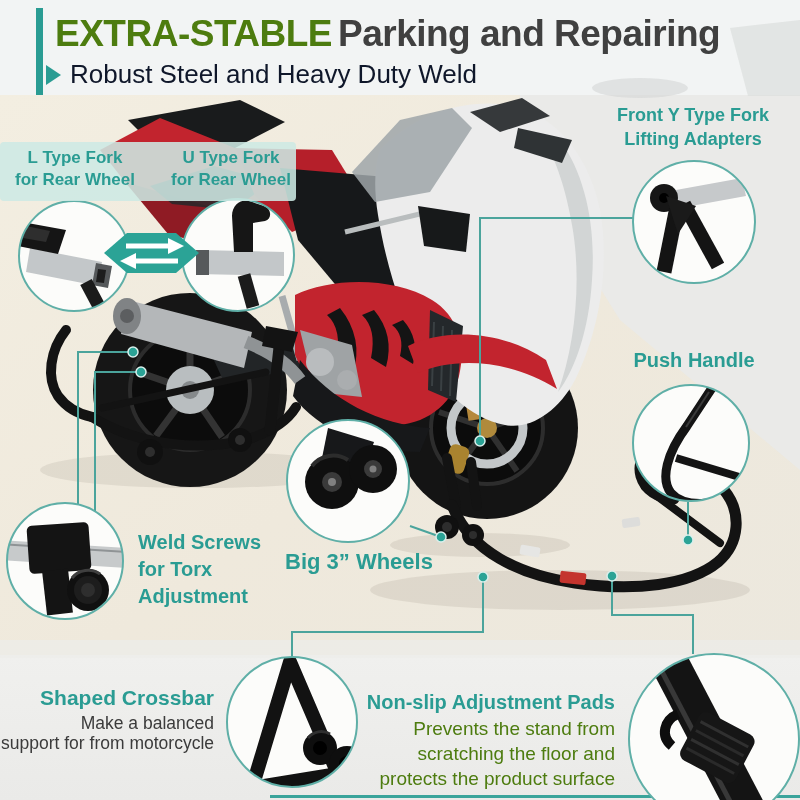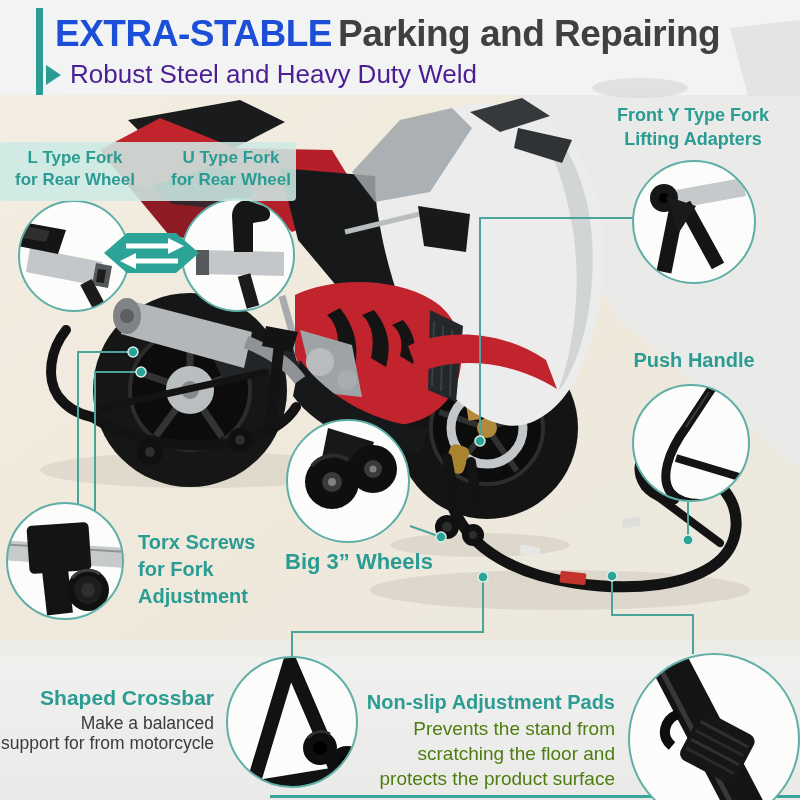--- a/index.html
+++ b/index.html
@@ -2,27 +2,27 @@
 <html><head>
 <meta charset="utf-8">
 <style>
   html,body{margin:0;padding:0;}
   .canvas{position:relative;width:800px;height:800px;overflow:hidden;
     font-family:"Liberation Sans",sans-serif;background:#f1f2f1;}
   .art{position:absolute;left:0;top:0;}
 
   .abs{position:absolute;}
   .teal{color:#404040;}
-  .dark{color:#1d4ed8;}
+  .dark{color:#4d7c0f;}
 
   
   .hdr-bar{left:36px;top:8px;width:7px;height:87px;background:#2A9C93;}
   .hdr-title{left:55px;top:13px;font-size:37px;font-weight:bold;letter-spacing:-0.5px;white-space:nowrap;}
   .hdr-title .t-teal{margin-left:6px;}
-  .hdr-sub{left:46px;top:59px;font-size:26px;color:#4c1d95;white-space:nowrap;display:flex;align-items:center;}
+  .hdr-sub{left:46px;top:59px;font-size:26px;color:#0f172a;white-space:nowrap;display:flex;align-items:center;}
   .tri{width:0;height:0;border-left:15px solid #2A9C93;border-top:10px solid transparent;
        border-bottom:10px solid transparent;margin-right:9px;display:inline-block;}
 
   
   .ann{line-height:22px;font-weight:bold;color:#2A9C93;}
   .ann-l{left:0;top:147px;width:150px;text-align:center;font-size:17px;}
   .ann-u{left:152px;top:147px;width:158px;text-align:center;font-size:17px;}
   .ann-y{left:600px;top:103px;width:186px;text-align:center;font-size:18px;line-height:24px;}
   .ann-push{left:606px;top:349px;width:176px;text-align:center;font-size:20px;}
   .ann-torx{left:138px;top:529px;font-size:20px;line-height:27px;text-align:left;}
@@ -364,22 +364,22 @@
     <div>for Rear Wheel</div>
   </div>
   <div class="abs ann ann-y">
     <div>Front Y Type Fork</div>
     <div>Lifting Adapters</div>
   </div>
   <div class="abs ann ann-push">
     <div>Push Handle</div>
   </div>
   <div class="abs ann ann-torx">
-    <div>Torx Screws</div>
-    <div>for Fork</div>
+    <div>Weld Screws</div>
+    <div>for Torx</div>
     <div>Adjustment</div>
   </div>
   <div class="abs ann ann-wheels">
     <div>Big 3” Wheels</div>
   </div>
   <div class="abs ann ann-crossbar">
     <div>Shaped Crossbar</div>
     <div class="d d1">Make a balanced</div>
     <div class="d">support for from motorcycle</div>
   </div>

